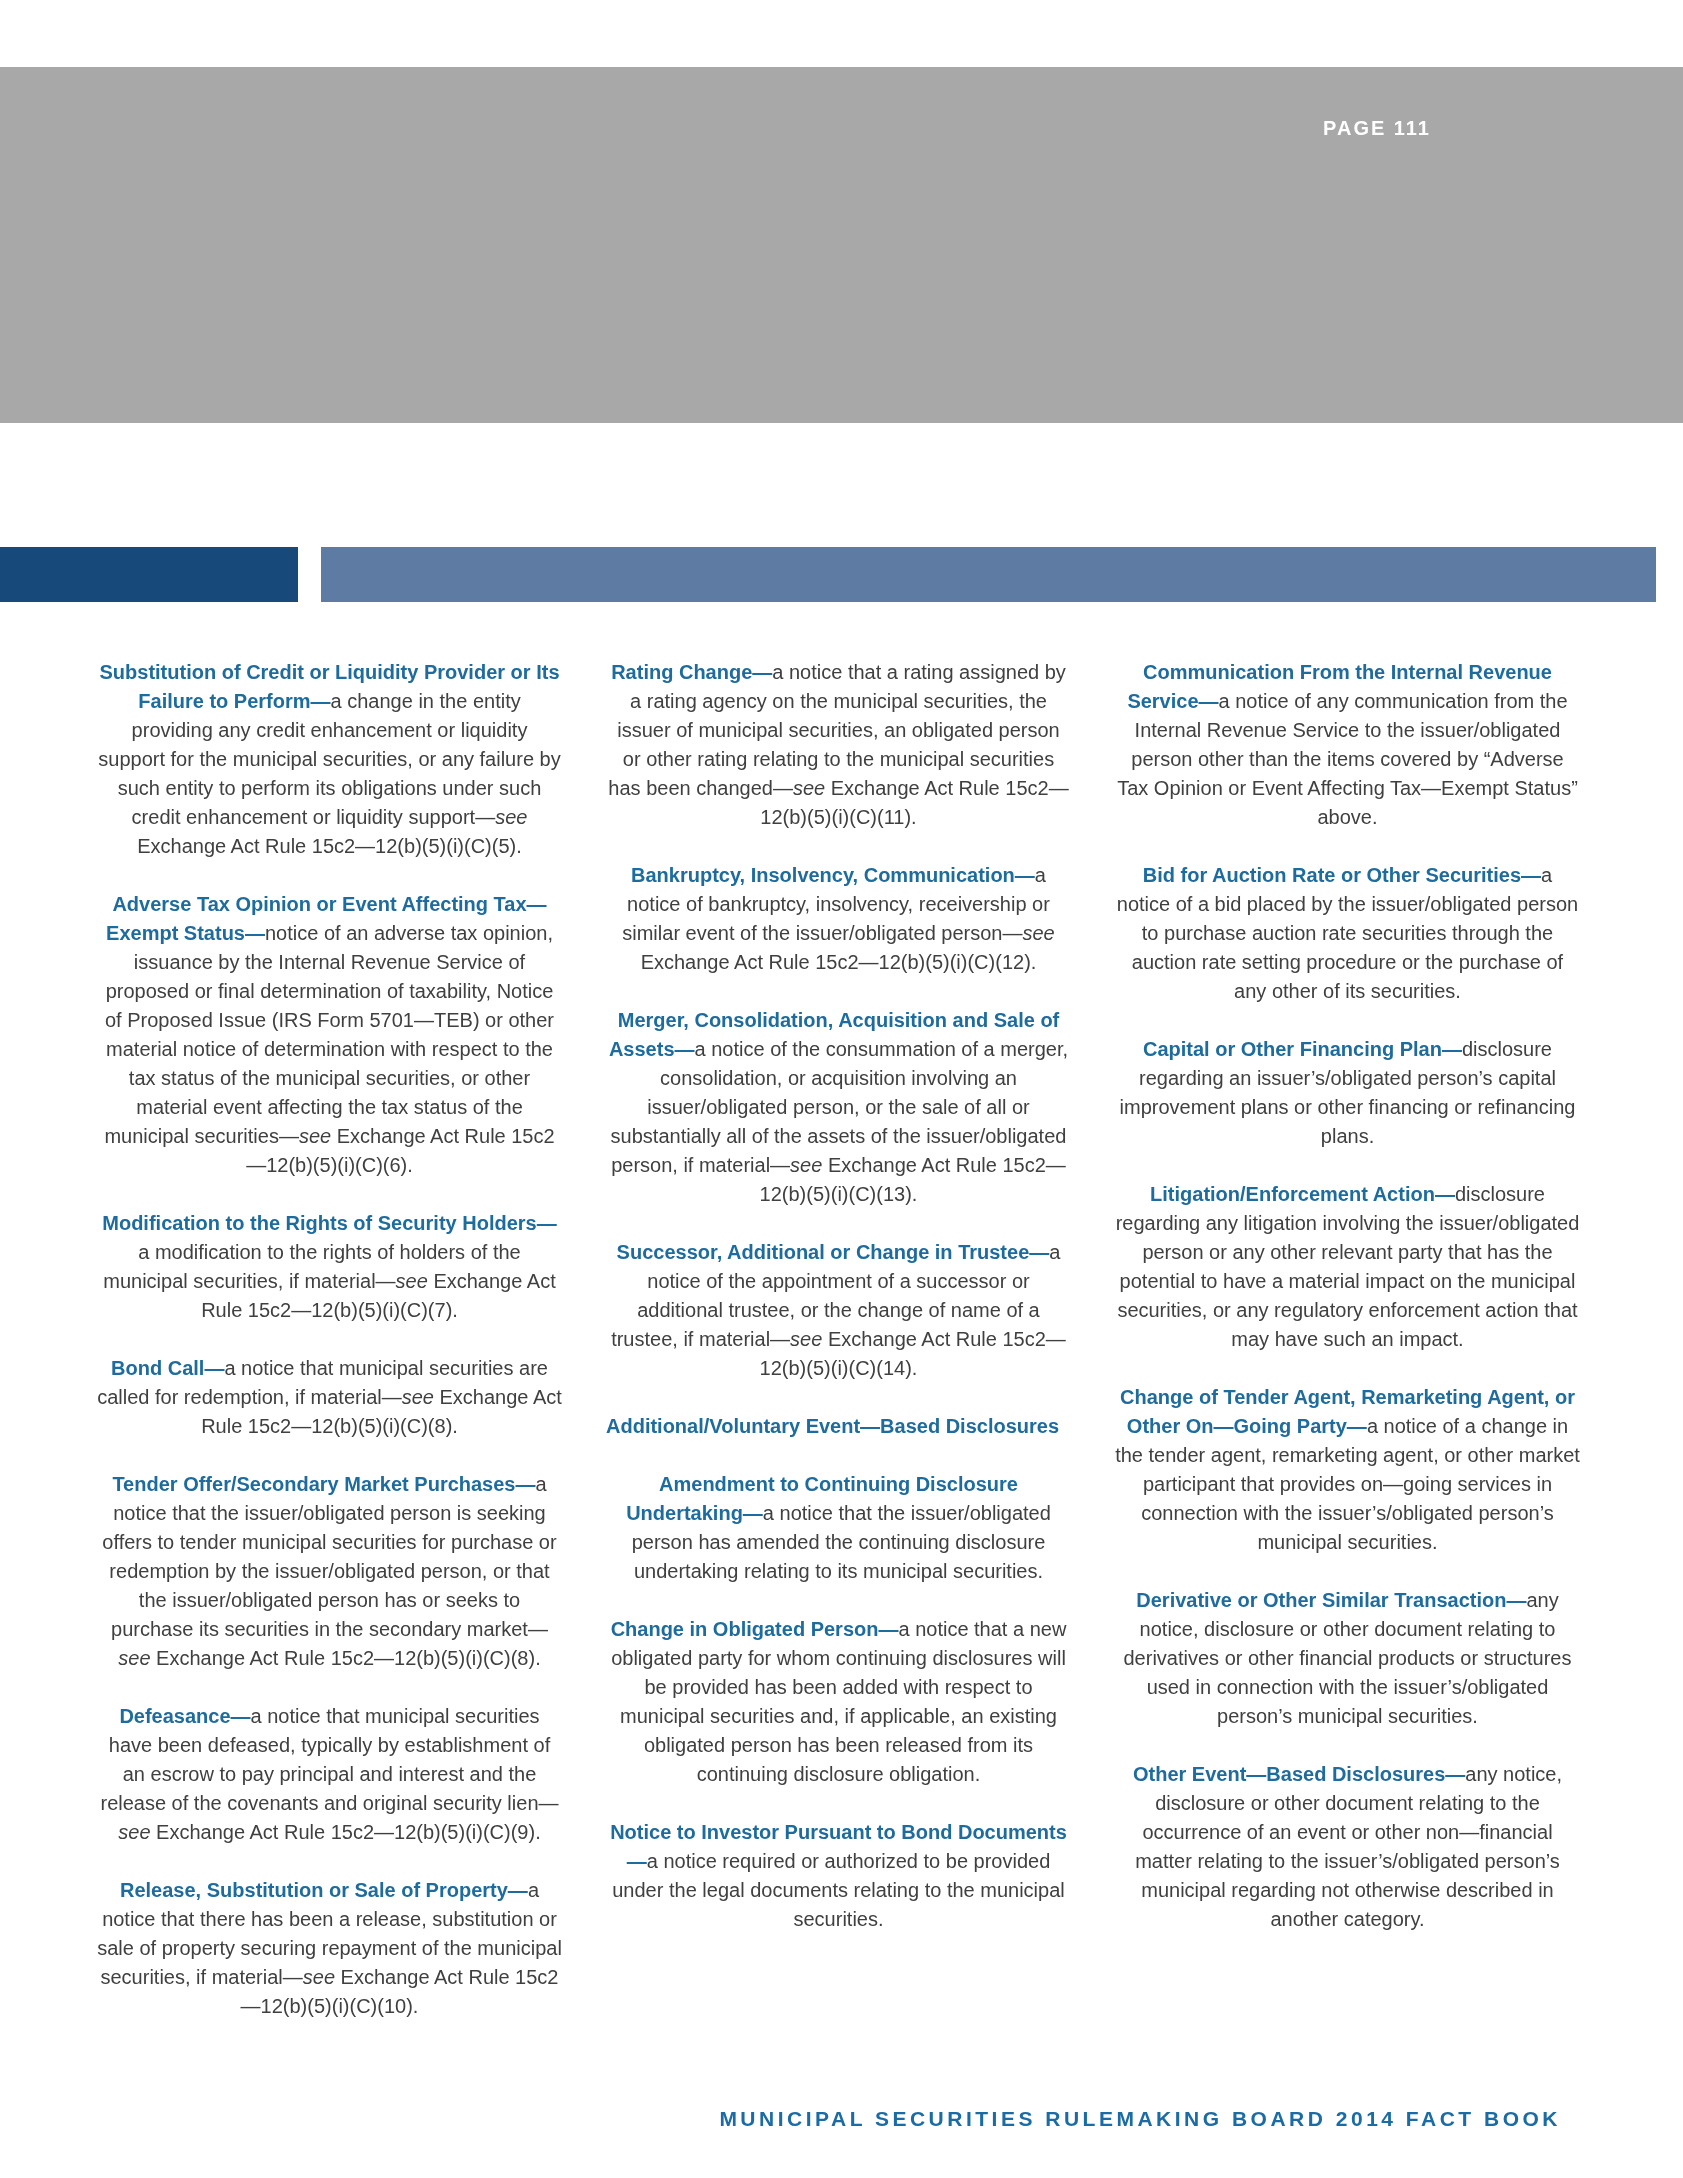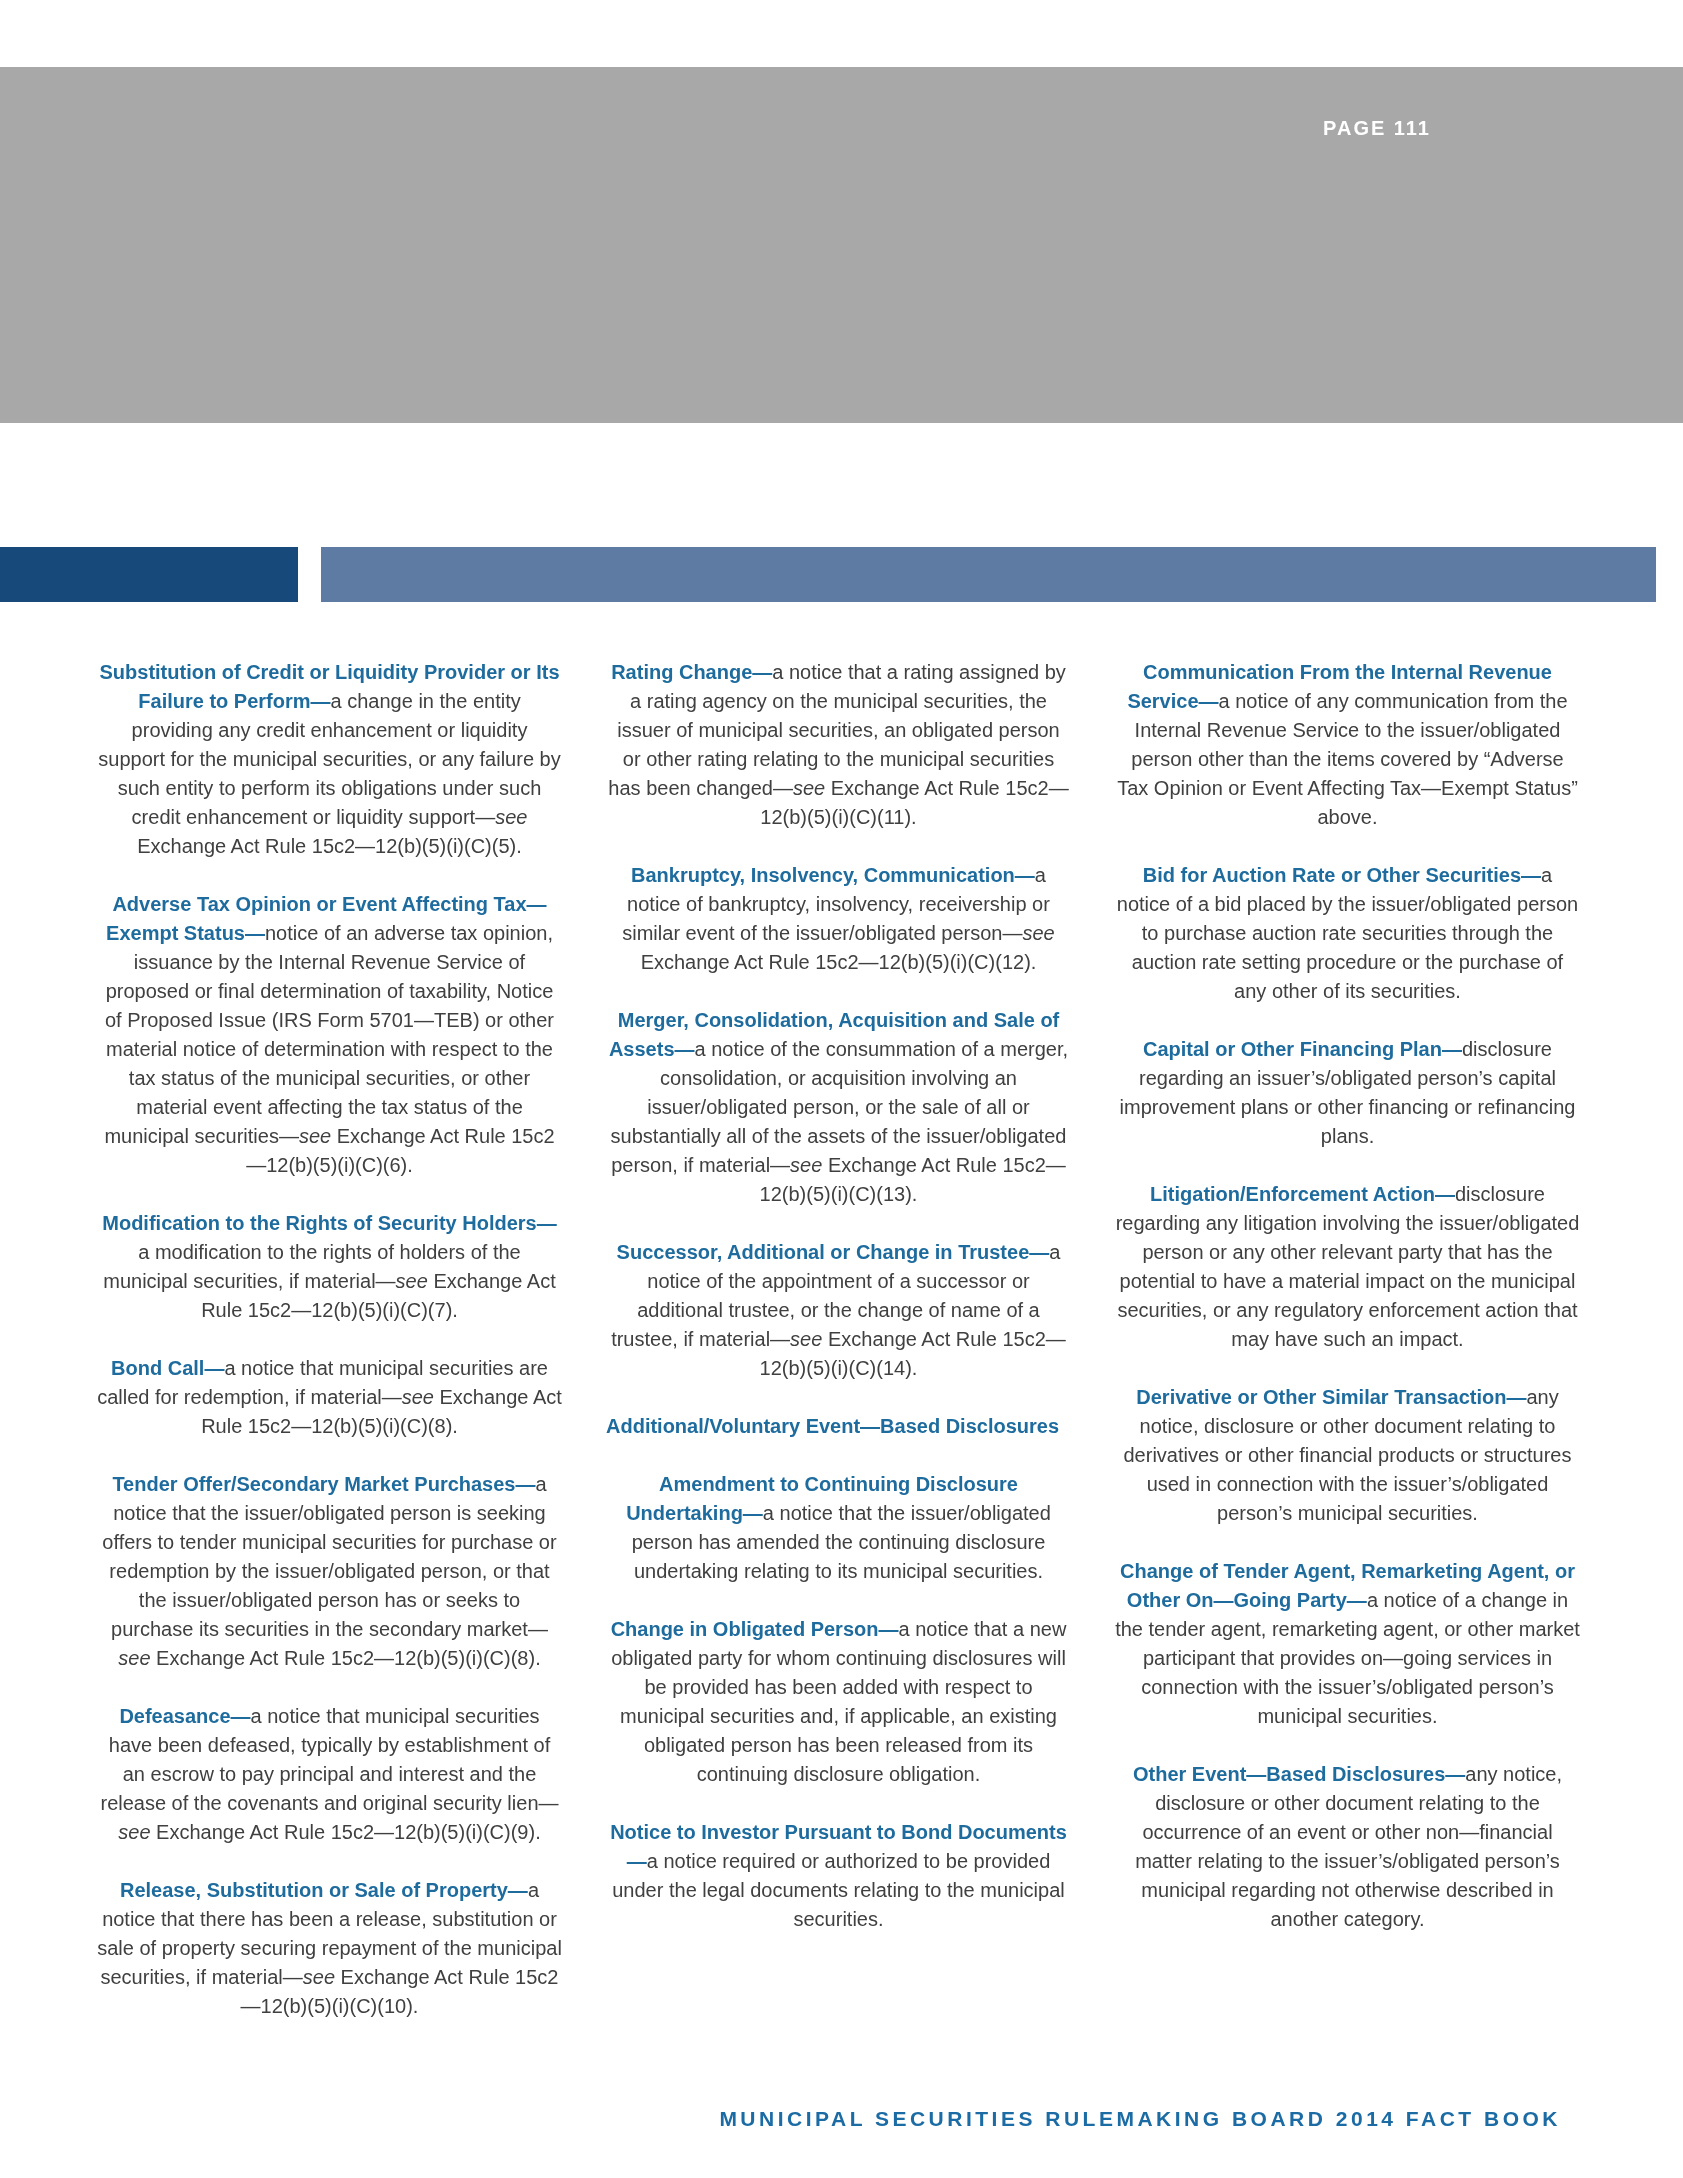--- a/index.html
+++ b/index.html
@@ -137,22 +137,22 @@
         <p class="sub-heading">Additional/Voluntary Event—Based Disclosures</p>
         <p class="entry"><span class="term">Amendment to Continuing Disclosure Undertaking—</span><span class="body">a notice that the issuer/obligated person has amended the continuing disclosure undertaking relating to its municipal securities.</span></p>
         <p class="entry"><span class="term">Change in Obligated Person—</span><span class="body">a notice that a new obligated party for whom continuing disclosures will be provided has been added with respect to municipal securities and, if applicable, an existing obligated person has been released from its continuing disclosure obligation.</span></p>
         <p class="entry"><span class="term">Notice to Investor Pursuant to Bond Documents—</span><span class="body">a notice required or authorized to be provided under the legal documents relating to the municipal securities.</span></p>
       </div>
     <div class="col">
         <p class="entry"><span class="term">Communication From the Internal Revenue Service—</span><span class="body">a notice of any communication from the Internal Revenue Service to the issuer/obligated person other than the items covered by “Adverse Tax Opinion or Event Affecting Tax—Exempt Status” above.</span></p>
         <p class="entry"><span class="term">Bid for Auction Rate or Other Securities—</span><span class="body">a notice of a bid placed by the issuer/obligated person to purchase auction rate securities through the auction rate setting procedure or the purchase of any other of its securities.</span></p>
         <p class="entry"><span class="term">Capital or Other Financing Plan—</span><span class="body">disclosure regarding an issuer’s/obligated person’s capital improvement plans or other financing or refinancing plans.</span></p>
         <p class="entry"><span class="term">Litigation/Enforcement Action—</span><span class="body">disclosure regarding any litigation involving the issuer/obligated person or any other relevant party that has the potential to have a material impact on the municipal securities, or any regulatory enforcement action that may have such an impact.</span></p>
+        <p class="entry"><span class="term">Change of Tender Agent, Remarketing Agent, or Other On—Going Party—</span><span class="body">a notice of a change in the tender agent, remarketing agent, or other market participant that provides on—going services in connection with the issuer’s/obligated person’s municipal securities.</span></p>
         <p class="entry"><span class="term">Derivative or Other Similar Transaction—</span><span class="body">any notice, disclosure or other document relating to derivatives or other financial products or structures used in connection with the issuer’s/obligated person’s municipal securities.</span></p>
-        <p class="entry"><span class="term">Change of Tender Agent, Remarketing Agent, or Other On—Going Party—</span><span class="body">a notice of a change in the tender agent, remarketing agent, or other market participant that provides on—going services in connection with the issuer’s/obligated person’s municipal securities.</span></p>
         <p class="entry"><span class="term">Other Event—Based Disclosures—</span><span class="body">any notice, disclosure or other document relating to the occurrence of an event or other non—financial matter relating to the issuer’s/obligated person’s municipal regarding not otherwise described in another category.</span></p>
       </div>
   </div>
 
   <div class="footer">
     <span>MUNICIPAL SECURITIES RULEMAKING BOARD 2014 FACT BOOK</span>
   </div>
 
 </div>
 

